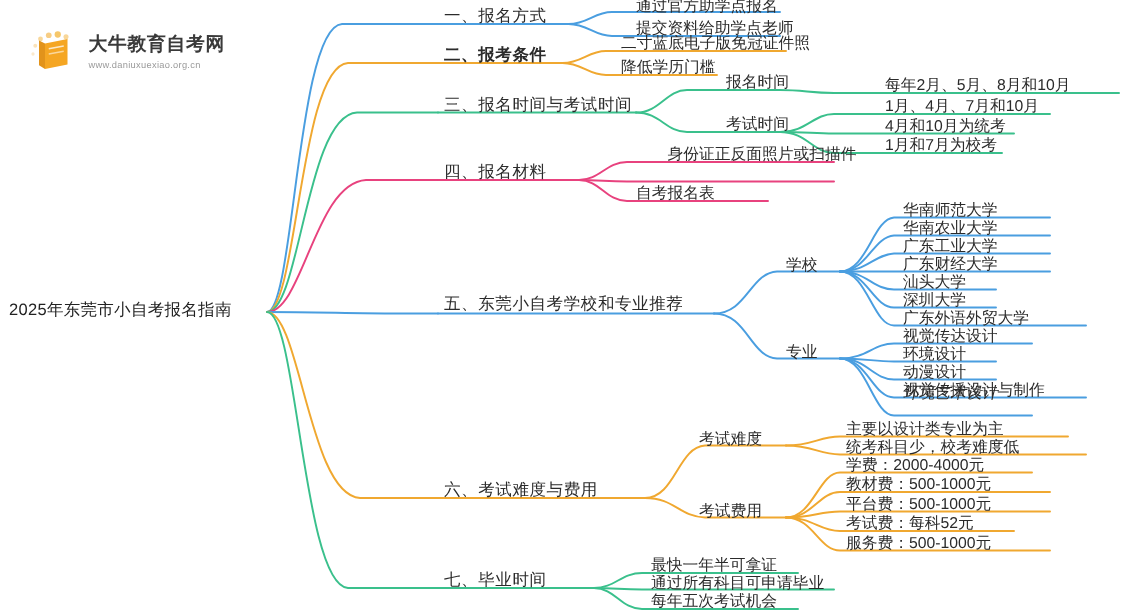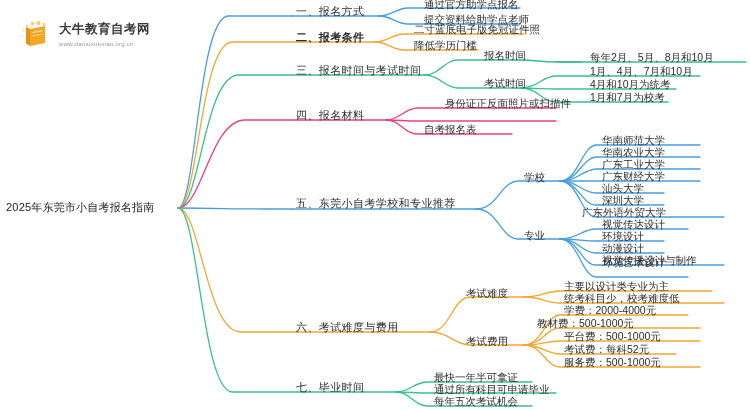--- a/index.html
+++ b/index.html
@@ -203,37 +203,37 @@
   <div class="node leaf-node" style="left:424px; top:124px;">自考报名表</div>
 
   <div class="node branch-node" style="left:296px; top:199px;font-family:Liberation Mono, monospace;">五、东莞小自考学校和专业推荐</div>
   <div class="node sub-node" style="left:524px; top:172px;">学校</div>
   <div class="node leaf-node" style="left:602px; top:135px;">华南师范大学</div>
   <div class="node leaf-node" style="left:602px; top:147px;">华南农业大学</div>
   <div class="node leaf-node" style="left:602px; top:159px;">广东工业大学</div>
   <div class="node leaf-node" style="left:602px; top:171px;">广东财经大学</div>
   <div class="node leaf-node" style="left:602px; top:183px;">汕头大学</div>
   <div class="node leaf-node" style="left:602px; top:195px;">深圳大学</div>
-  <div class="node leaf-node" style="left:582px; top:207px;text-align:right;">广东外语外贸大学</div>
+  <div class="node leaf-node" style="left:602px; top:207px;text-align:right;">广东外语外贸大学</div>
 
   <div class="node sub-node" style="left:524px; top:230px;">专业</div>
   <div class="node leaf-node" style="left:602px; top:219px;">视觉传达设计</div>
   <div class="node leaf-node" style="left:602px; top:231px;">环境设计</div>
   <div class="node leaf-node" style="left:602px; top:243px;">动漫设计</div>
   <div class="node leaf-node" style="left:602px; top:255px;">视觉传播设计与制作</div>
   <div class="node leaf-node" style="left:602px; top:257px;font-style:italic;">环境艺术设计</div>
 
   <div class="node branch-node" style="left:296px; top:322px;">六、考试难度与费用</div>
   <div class="node sub-node" style="left:466px; top:288px;">考试难度</div>
   <div class="node leaf-node" style="left:564px; top:281px;">主要以设计类专业为主</div>
   <div class="node leaf-node" style="left:564px; top:293px;">统考科目少，校考难度低</div>
 
   <div class="node sub-node" style="left:466px; top:336px;">考试费用</div>
   <div class="node leaf-node" style="left:564px; top:305px;">学费：2000-4000元</div>
-  <div class="node leaf-node" style="left:537px; top:318px;text-align:center;">教材费：500-1000元</div>
+  <div class="node leaf-node" style="left:564px; top:318px;text-align:center;">教材费：500-1000元</div>
   <div class="node leaf-node" style="left:564px; top:331px;">平台费：500-1000元</div>
   <div class="node leaf-node" style="left:564px; top:344px;">考试费：每科52元</div>
   <div class="node leaf-node" style="left:564px; top:357px;">服务费：500-1000元</div>
 
   <div class="node branch-node" style="left:296px; top:382px;">七、毕业时间</div>
   <div class="node leaf-node" style="left:434px; top:372px;">最快一年半可拿证</div>
   <div class="node leaf-node" style="left:434px; top:384px;">通过所有科目可申请毕业</div>
   <div class="node leaf-node" style="left:434px; top:396px;">每年五次考试机会</div>
 
 </div>

